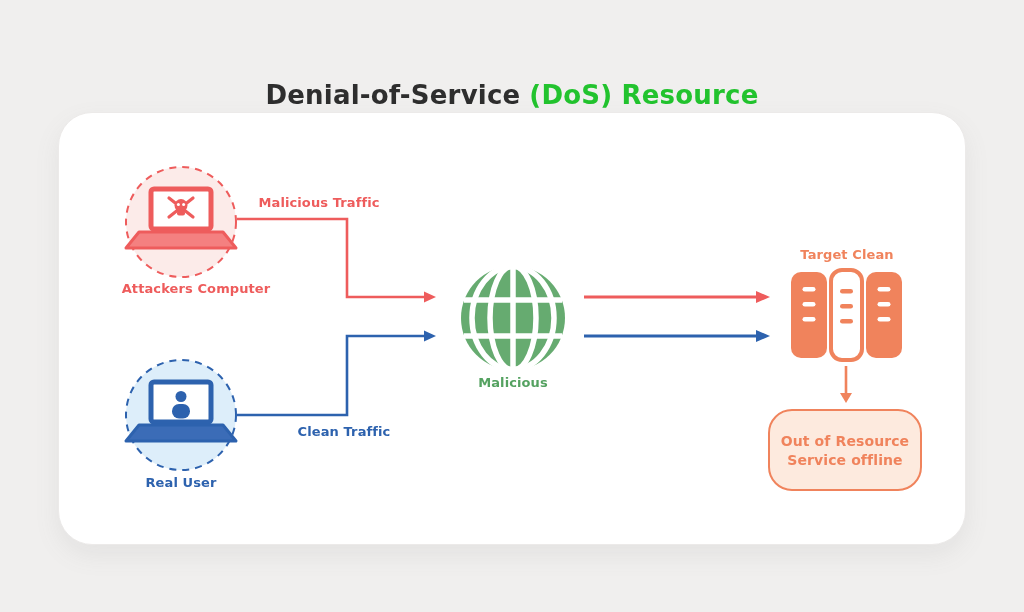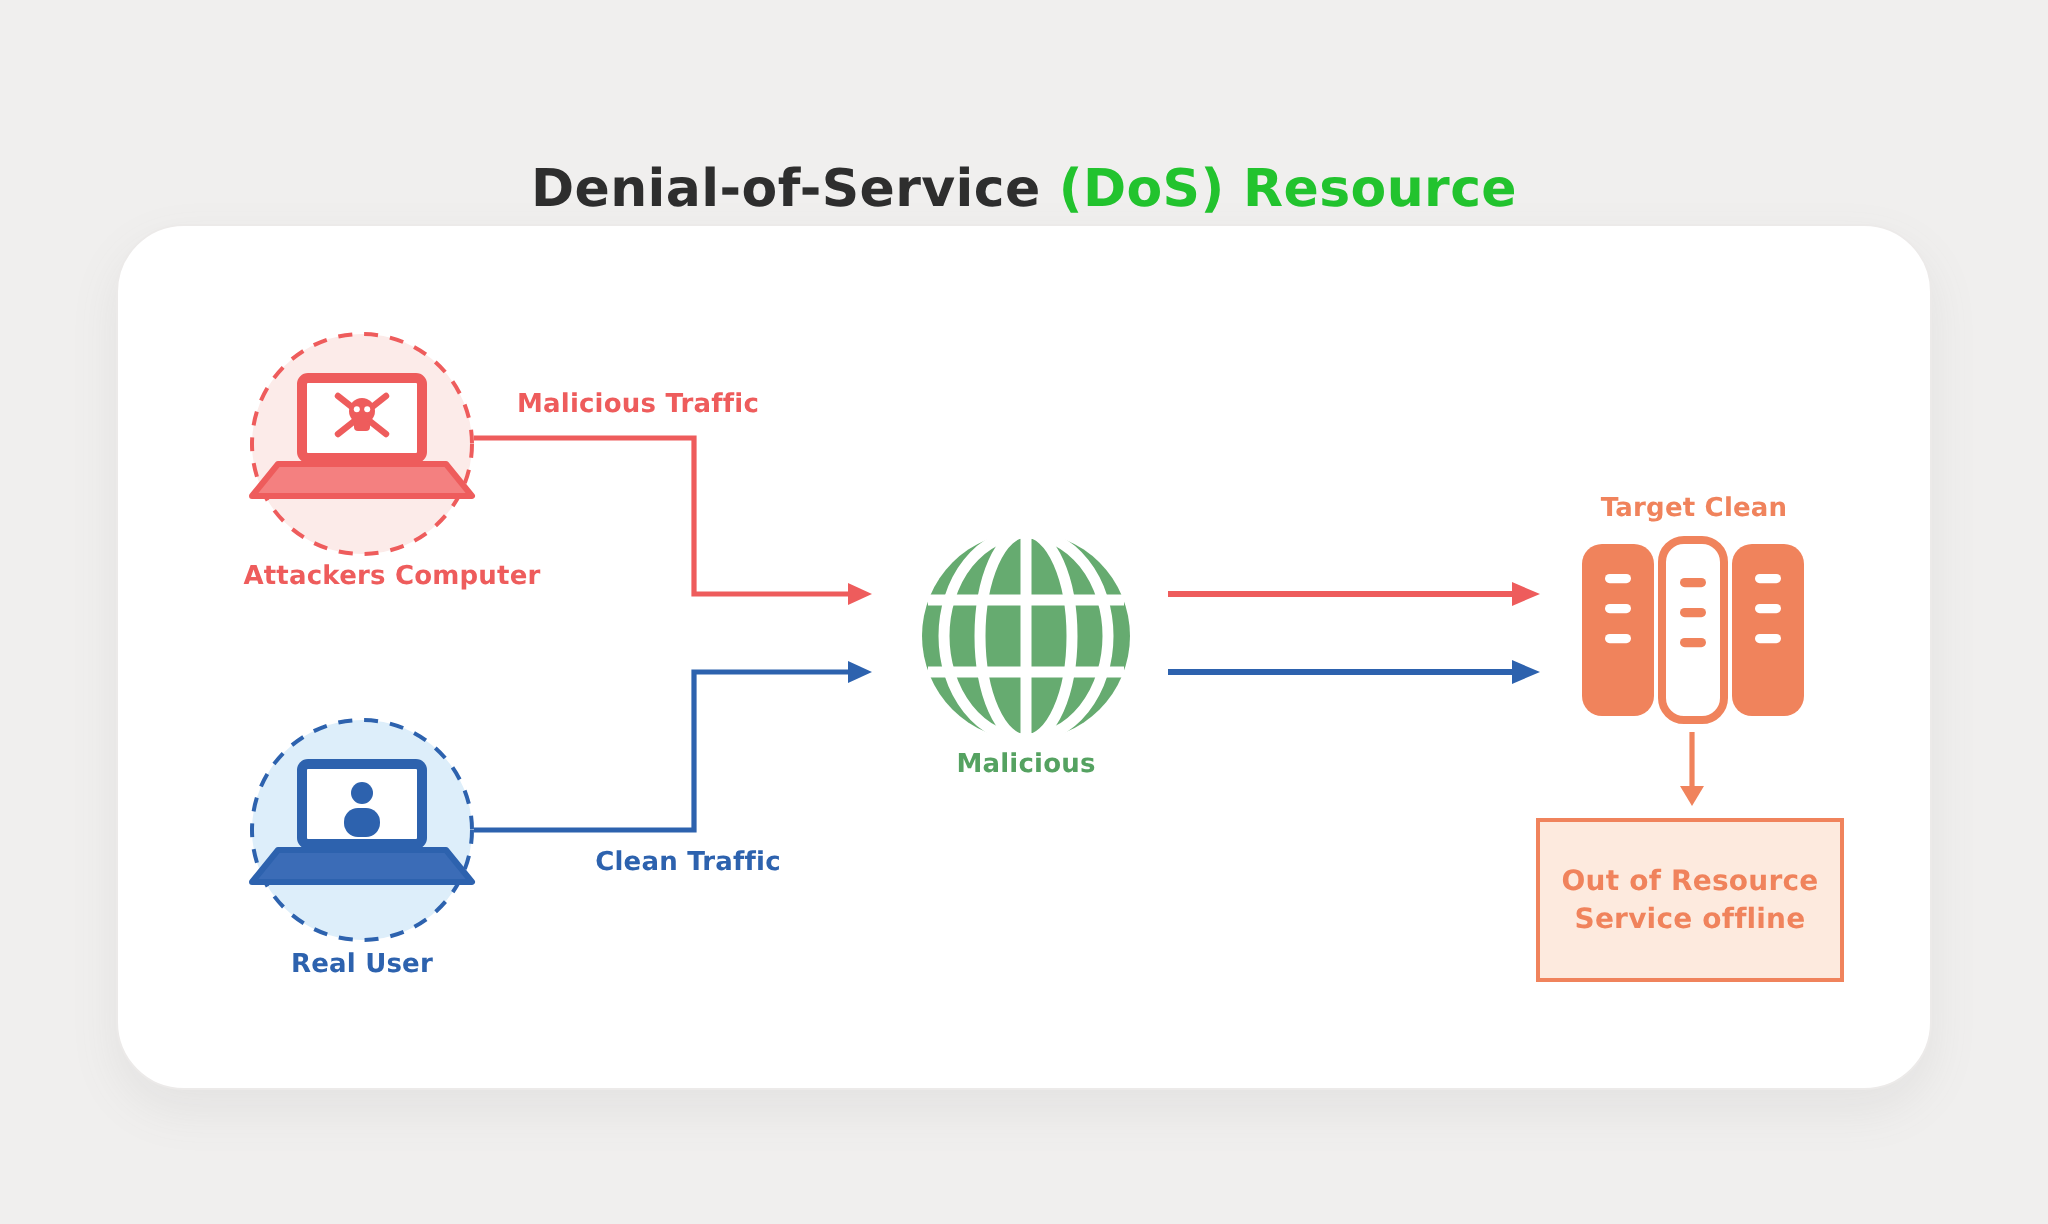--- a/index.html
+++ b/index.html
@@ -35,21 +35,21 @@
   }
   .lbl.red{color:var(--red,#ee5c5c);}
   .lbl.blue{color:var(--blue,#2d62ae);}
   .lbl.green{color:#55a261;}
   .lbl.orange{color:var(--orange,#f0835c);}
 
   .outcome-box{
     position:absolute;left:768px;top:409px;width:154px;height:82px;
     background:var(--orange-light,#fdeade);
     border:2px solid var(--orange,#f0835c);
-    border-radius:0;
+    border-radius:24px;
     display:flex;flex-direction:column;justify-content:center;align-items:center;gap:3px;
     color:var(--orange,#f0835c);font-size:14px;font-weight:bold;letter-spacing:.1px;
   }
 
   
   .fl-red{fill:var(--red,#ee5c5c);} .st-red{stroke:var(--red,#ee5c5c);}
   .fl-blue{fill:var(--blue,#2d62ae);} .st-blue{stroke:var(--blue,#2d62ae);}
   .fl-green{fill:var(--green,#66ab70);}
   .fl-orange{fill:var(--orange,#f0835c);} .st-orange{stroke:var(--orange,#f0835c);}
 </style>

